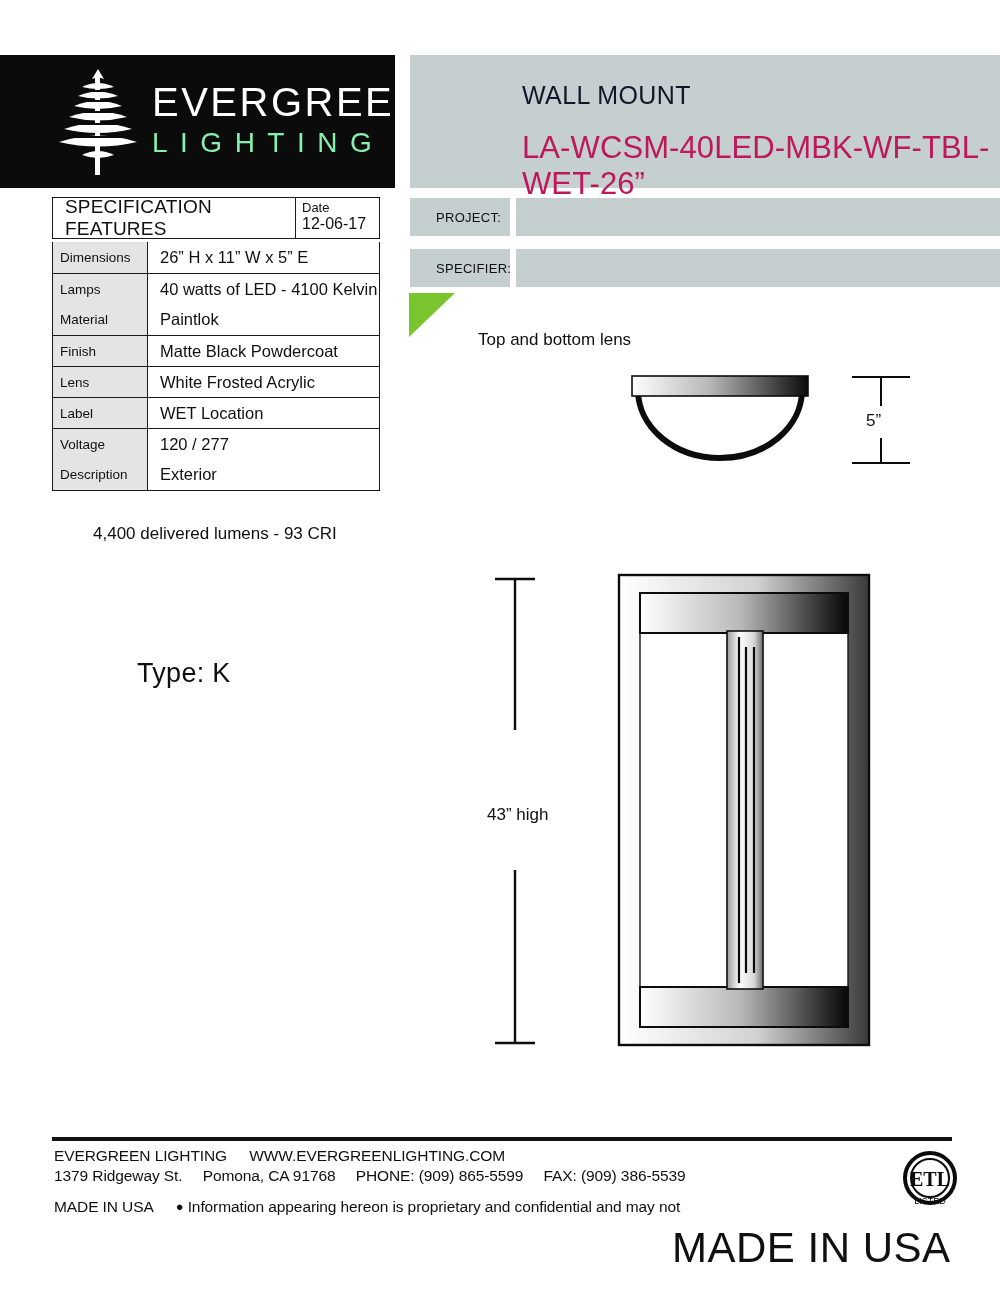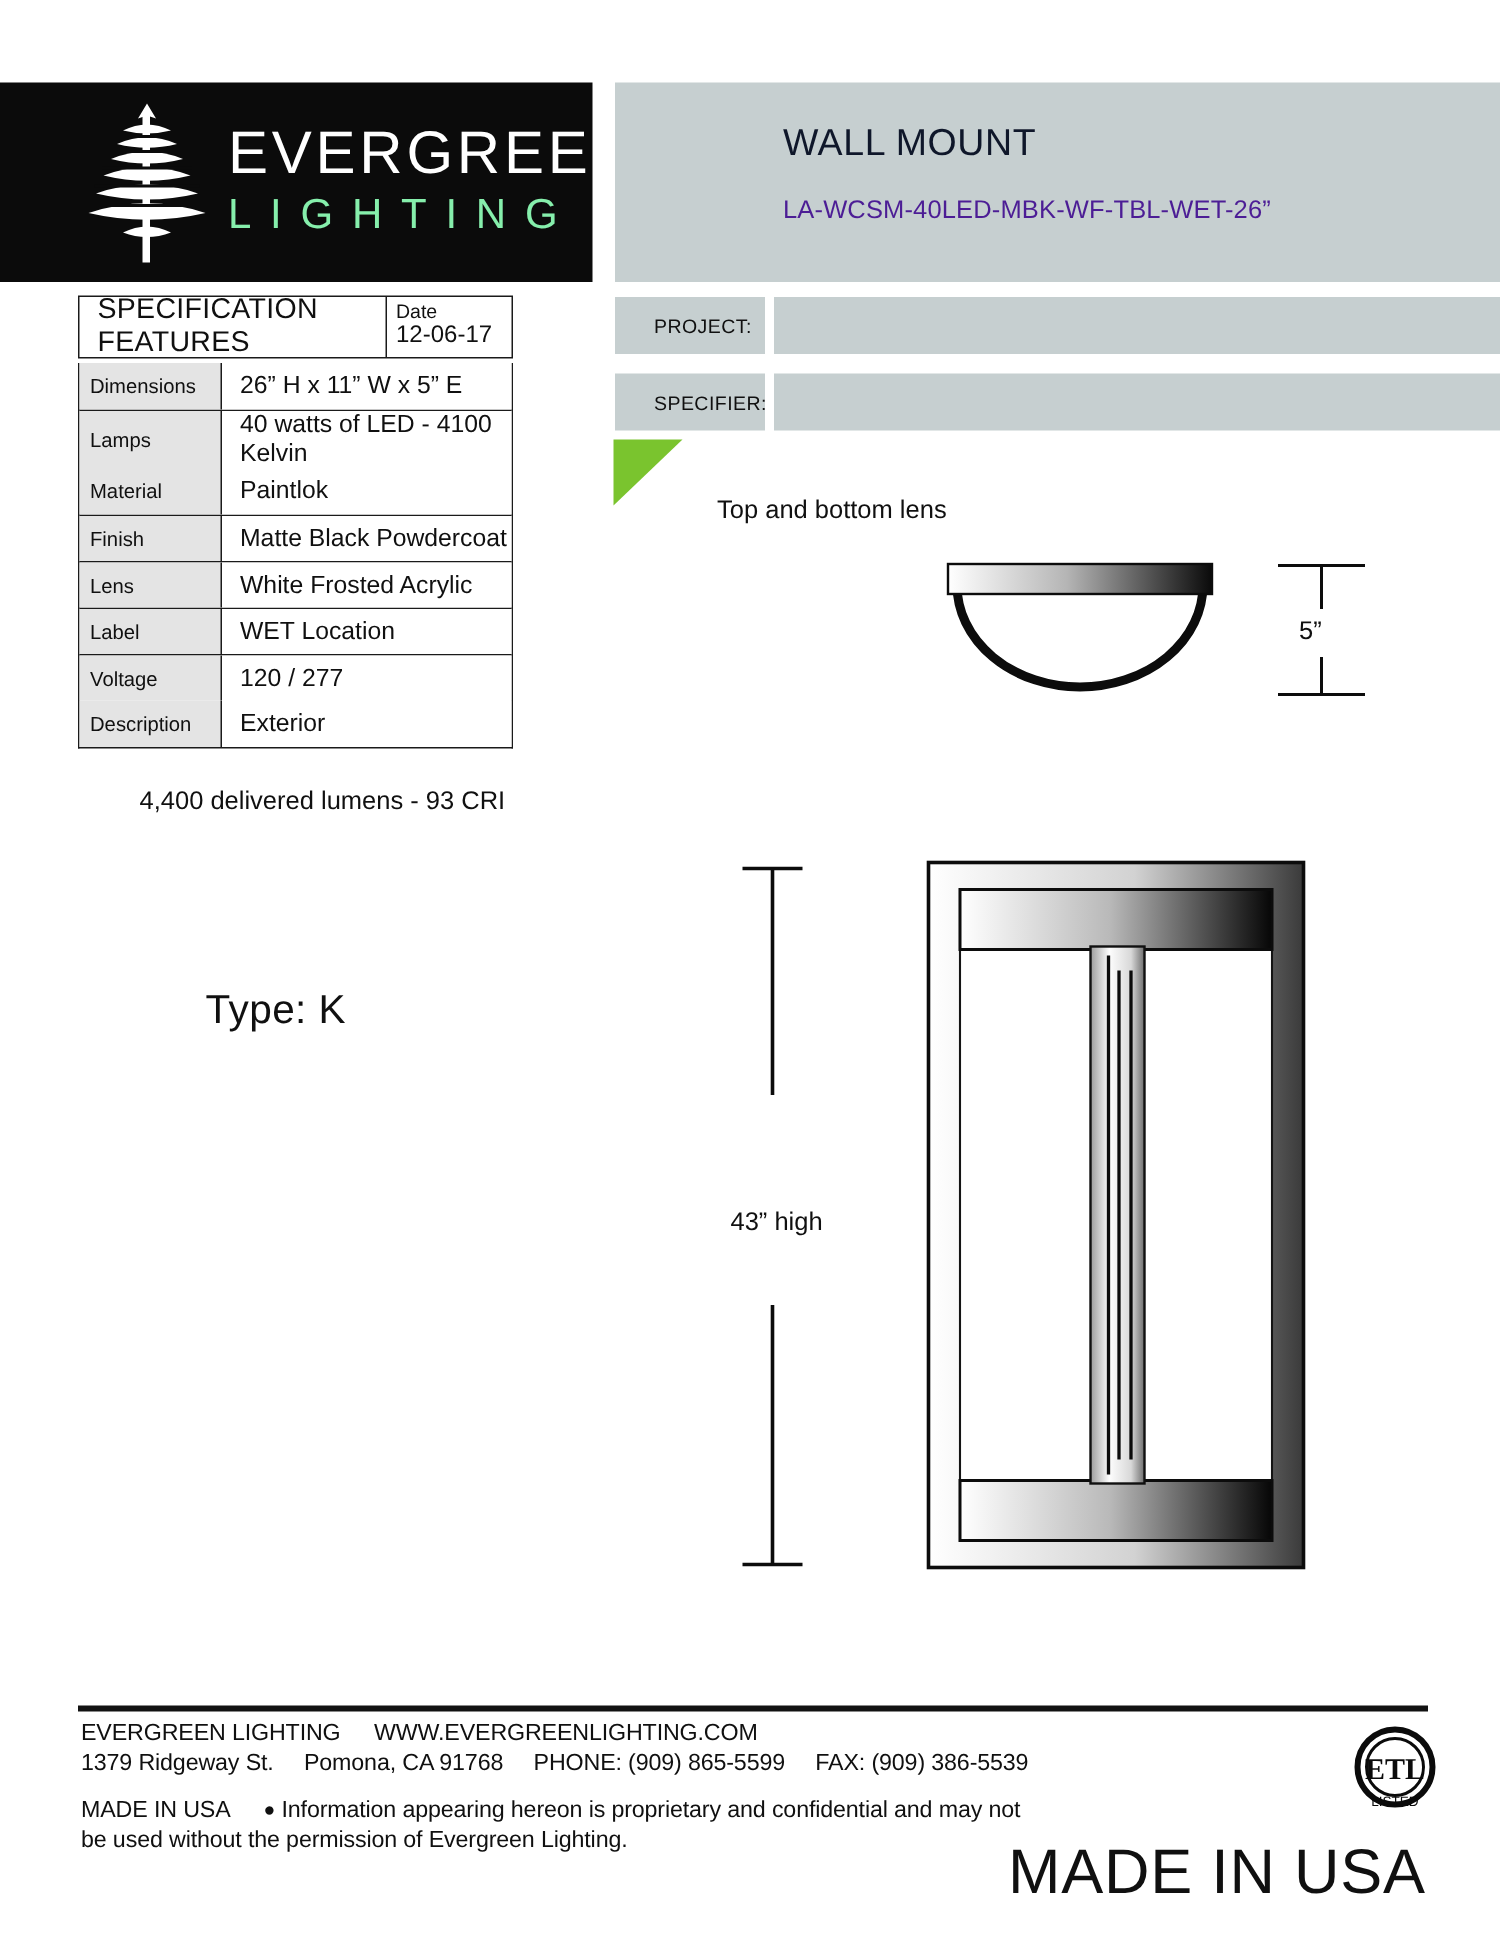--- a/index.html
+++ b/index.html
@@ -29,24 +29,24 @@
   .logo-lighting {
     color: #86efac; font-size: 28px; letter-spacing: 12.5px;
     font-weight: 300; line-height: 1.3; margin-top: 2px;
   }
   .title-box {
     position: absolute; left: 410px; top: 0; width: 590px; height: 133px;
     background: #c6cfd0;
     padding: 26px 0 0 112px;
   }
   .title-main { font-size: 25px; letter-spacing: .4px; color: #0f172a; }
-  .title-model { font-size: 17px; letter-spacing: .1px; color: #4c1d95; margin-top: 20px; }
-
-  
-  .spec-wrap { position: absolute; left: 52px; top: 197px; width: 290px; }
+  .title-model { font-size: 31px; letter-spacing: .1px; color: #be185d; margin-top: 20px; }
+
+  
+  .spec-wrap { position: absolute; left: 52px; top: 197px; width: 328px; }
   .spec-head {
     display: flex; border: 1.6px solid #1a1a1a; height: 42px; background: #fff;
   }
   .spec-head-title {
     flex: 1; display: flex; align-items: center; padding-left: 12px;
     font-size: 19px; letter-spacing: .2px;
   }
   .spec-head-date {
     width: 84px; border-left: 1.6px solid #1a1a1a;
     padding: 2px 0 0 6px; line-height: 1.18;
@@ -280,21 +280,20 @@
     <span>1379 Ridgeway St.</span>
     <span>Pomona, CA 91768</span>
     <span>PHONE: (909) 865-5599</span>
     <span>FAX: (909) 386-5539</span>
   </div>
 </div>
 
 <div class="footer-disc">
   <span class="mk">MADE IN USA</span><span class="bullet">●</span>
   <span>Information appearing hereon is proprietary and confidential and may not</span>
-  <div>be used without the permission of Evergreen Lighting.</div>
 </div>
 
 <div class="made-big">MADE IN USA</div>
 
 <svg class="etl" viewBox="0 0 74 62">
   <circle cx="37" cy="28" r="25" fill="none" stroke="#0b0b0b" stroke-width="4"></circle>
   <circle cx="37" cy="28" r="19" fill="none" stroke="#0b0b0b" stroke-width="2"></circle>
   <text x="37" y="36" text-anchor="middle" font-family="Liberation Serif, serif" font-size="20" font-weight="bold" fill="#0b0b0b">ETL</text>
   <text x="37" y="54" text-anchor="middle" font-family="Liberation Sans, sans-serif" font-size="9" fill="#0b0b0b">LISTED</text>
 </svg>

